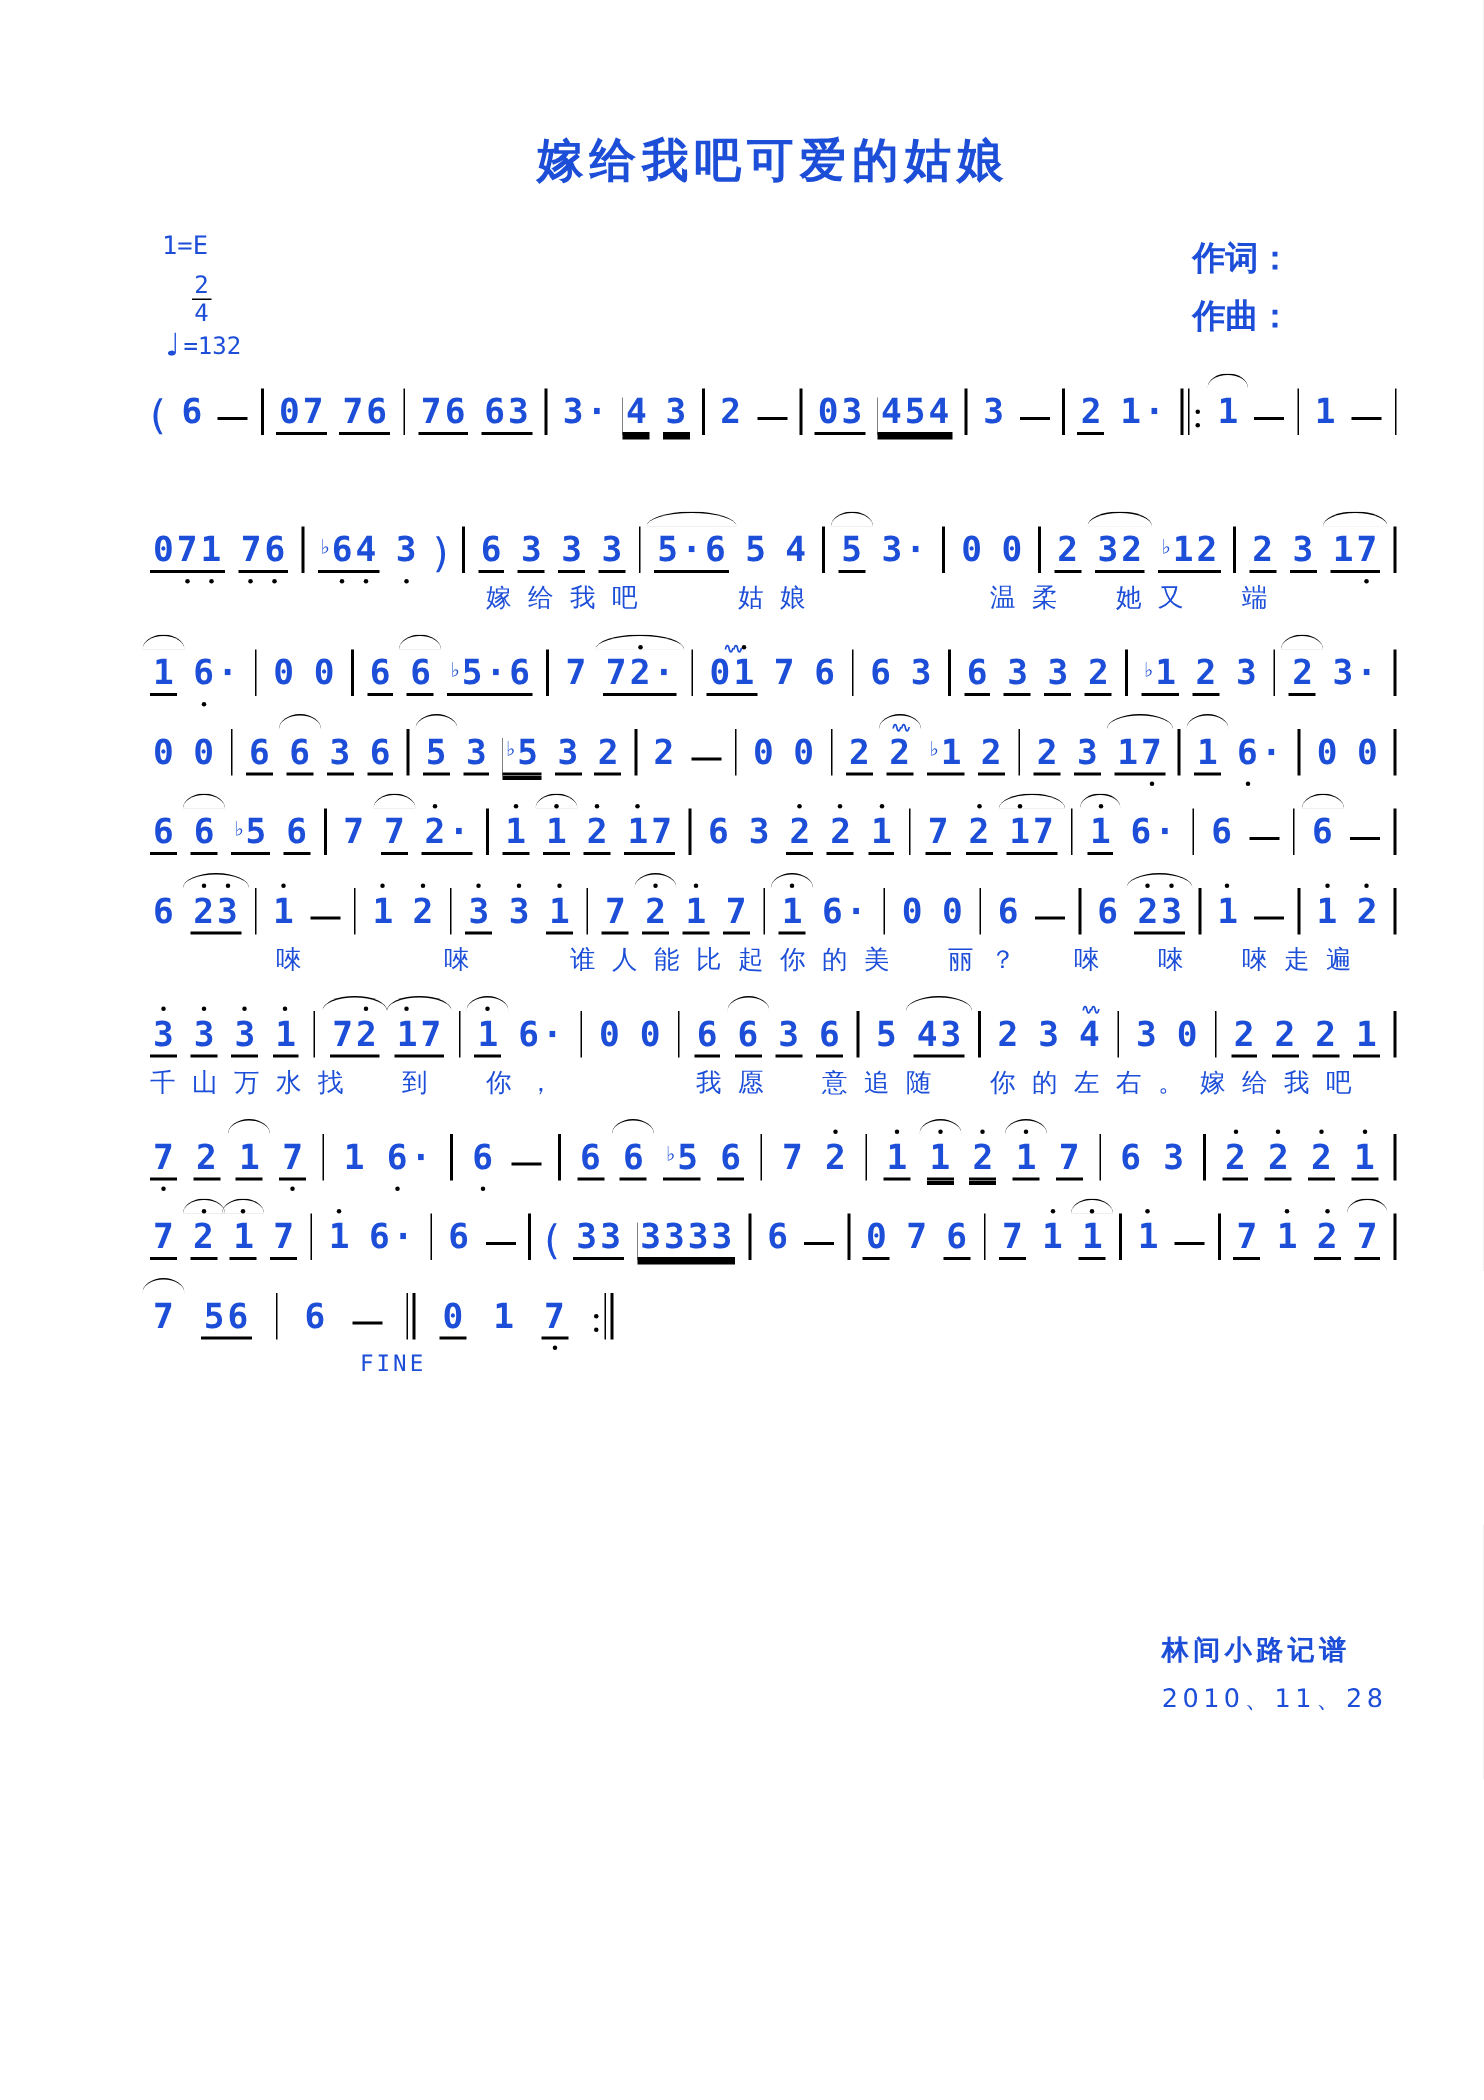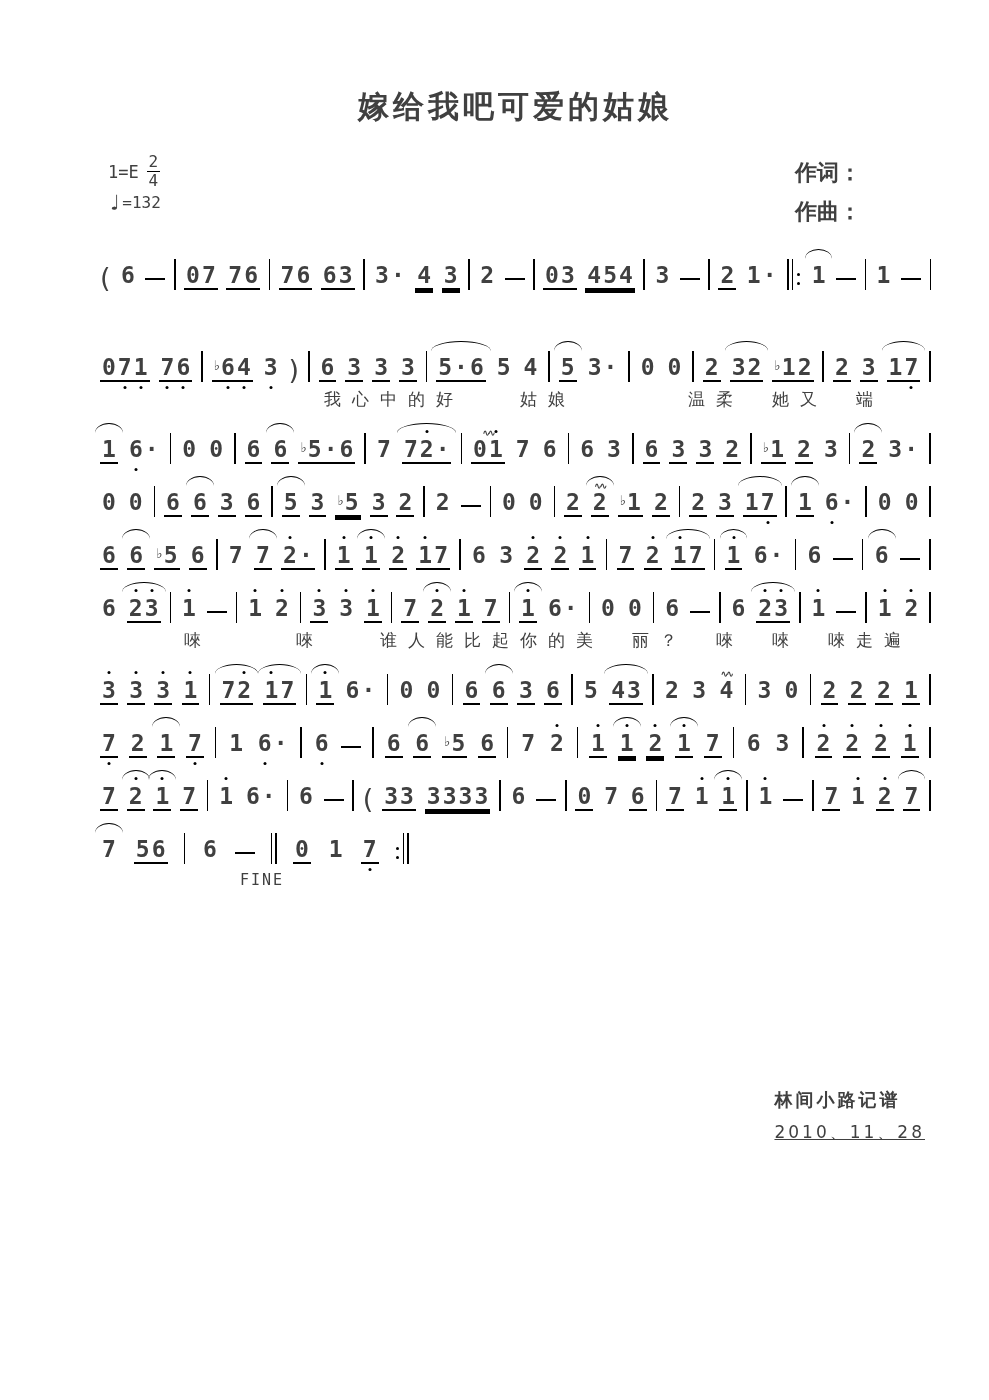--- a/index.html
+++ b/index.html
@@ -1,27 +1,27 @@
 <!DOCTYPE html>
 <html><head>
 <meta charset="utf-8">
 <style>
   html,body{margin:0;padding:0;background:#e8e8e8;}
   .page{
-    width:989px;height:1400px;margin:0 auto;background:#ffffff;color:#404040;
+    width:989px;height:1400px;margin:0 auto;background:#ffffff;color:#1d4ed8;
     font-family:"DejaVu Sans",sans-serif;position:relative;overflow:hidden;
     box-sizing:border-box;padding:86px 58px 0 100px;
   }
   .title{
     text-align:center;font-size:31px;font-weight:700;letter-spacing:4px;
     font-family:"DejaVu Sans",sans-serif;margin:0 0 26px 0;
   }
   .meta{display:flex;justify-content:space-between;align-items:flex-start;margin:0 70px 26px 8px;height:64px;}
   .keyblock{font-family:"DejaVu Sans Mono",monospace;font-size:17px;}
-  .keyrow{display:flex;align-items:center;gap:8px;}
+  .keyrow{display:flex;gap:8px;flex-direction:column;}
   .frac{display:inline-flex;flex-direction:column;align-items:center;line-height:1;font-size:16px;}
   .frac .fbar{width:13px;height:1px;background:#000;margin:1px 0;}
   .temporow{margin-top:4px;font-size:16px;display:flex;align-items:center;}
   .temporow .qnote{font-size:22px;line-height:14px;margin-right:1px;}
   .credits{font-size:22px;font-weight:700;line-height:1.75;text-align:left;}
   
   .lineblock{margin-bottom:7px;}
   .lineblock.nolyrics{margin-bottom:46px;}
   .mline{display:flex;align-items:flex-end;justify-content:space-between;height:46px;}
   .mline.short{justify-content:flex-start;gap:16px;}
@@ -53,21 +53,21 @@
   .lyr{
     font-size:17px;line-height:24px;letter-spacing:11px;margin-top:5px;
     white-space:pre;font-family:"DejaVu Sans",sans-serif;min-height:24px;
   }
   .fine{
     font-family:"DejaVu Sans Mono",monospace;font-size:15px;letter-spacing:2px;
     margin:2px 0 0 140px;
   }
   .footer{position:absolute;right:64px;top:1088px;text-align:left;}
   .footer .who{font-size:18px;font-weight:700;letter-spacing:3px;}
-  .footer .when{font-size:17px;letter-spacing:3px;margin-top:9px;font-family:"DejaVu Sans",sans-serif;text-decoration:underline;}
+  .footer .when{font-size:17px;letter-spacing:3px;margin-top:9px;font-family:"DejaVu Sans",sans-serif;}
 </style>
 </head>
 <body>
 
 <div class="page">
   <h1 class="title">嫁给我吧可爱的姑娘</h1>
 
   <div class="meta">
     <div class="keyblock">
       <div class="keyrow">
@@ -295,21 +295,21 @@
           </span>
           <span class="note u1">
             <span class="d">1</span>
             <span class="d down">7</span>
             <i class="slur"></i>
           </span>
           <span class="dbl">
             <i class="vbar"></i>
           </span>
         </div>
-        <div class="lyr">　　　　　　　　我心中的好　　姑娘　　　　温柔　她又　端</div>
+        <div class="lyr">　　　　　　　　嫁给我吧　　姑娘　　　　温柔　她又　端</div>
       </div>
       <div class="lineblock">
         <div class="mline">
           <span class="note u1">
             <span class="d">1</span>
             <i class="slur"></i>
           </span>
           <span class="note">
             <span class="d down">6</span>
             <span class="d aug">·</span>
@@ -867,20 +867,21 @@
           <span class="note u1">
             <span class="d">2</span>
           </span>
           <span class="note u1">
             <span class="d">1</span>
           </span>
           <span class="dbl">
             <i class="vbar"></i>
           </span>
         </div>
+        <div class="lyr">千山万水找　到　你，　　　我愿　意追随　你的左右。嫁给我吧</div>
       </div>
       <div class="lineblock">
         <div class="mline">
           <span class="note u1">
             <span class="d down">7</span>
           </span>
           <span class="note u1">
             <span class="d">2</span>
           </span>
           <span class="note u1">

